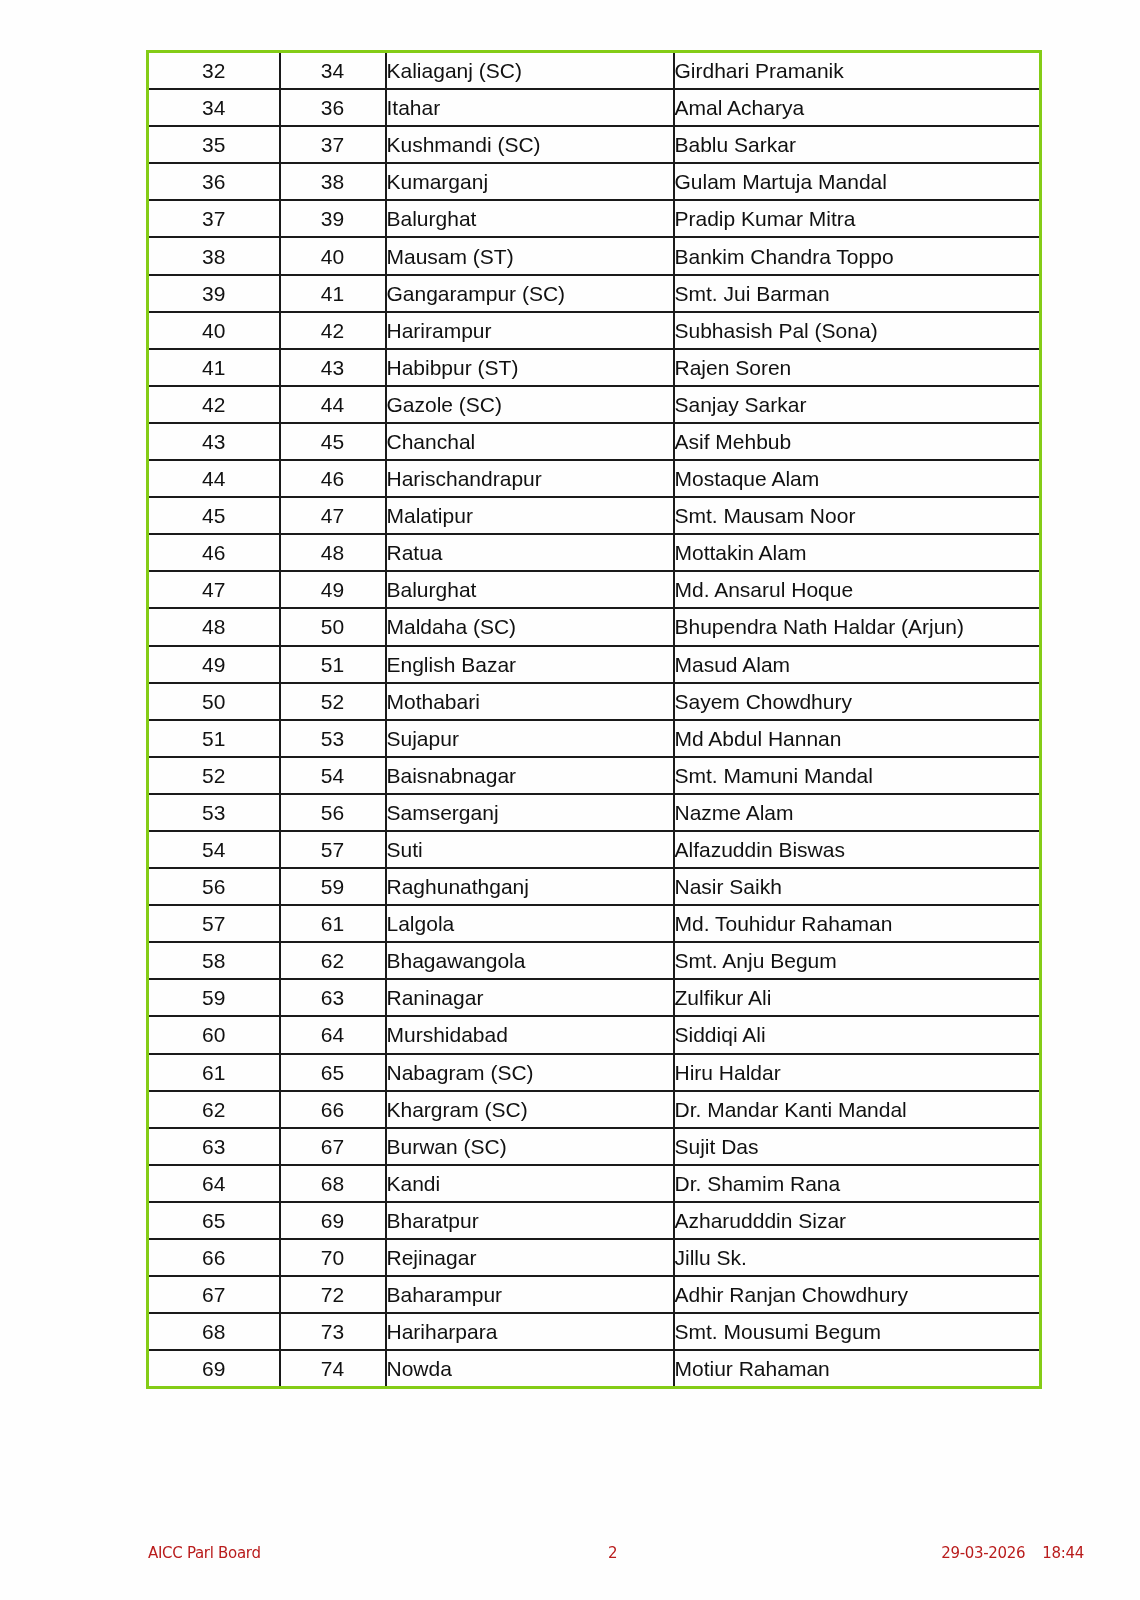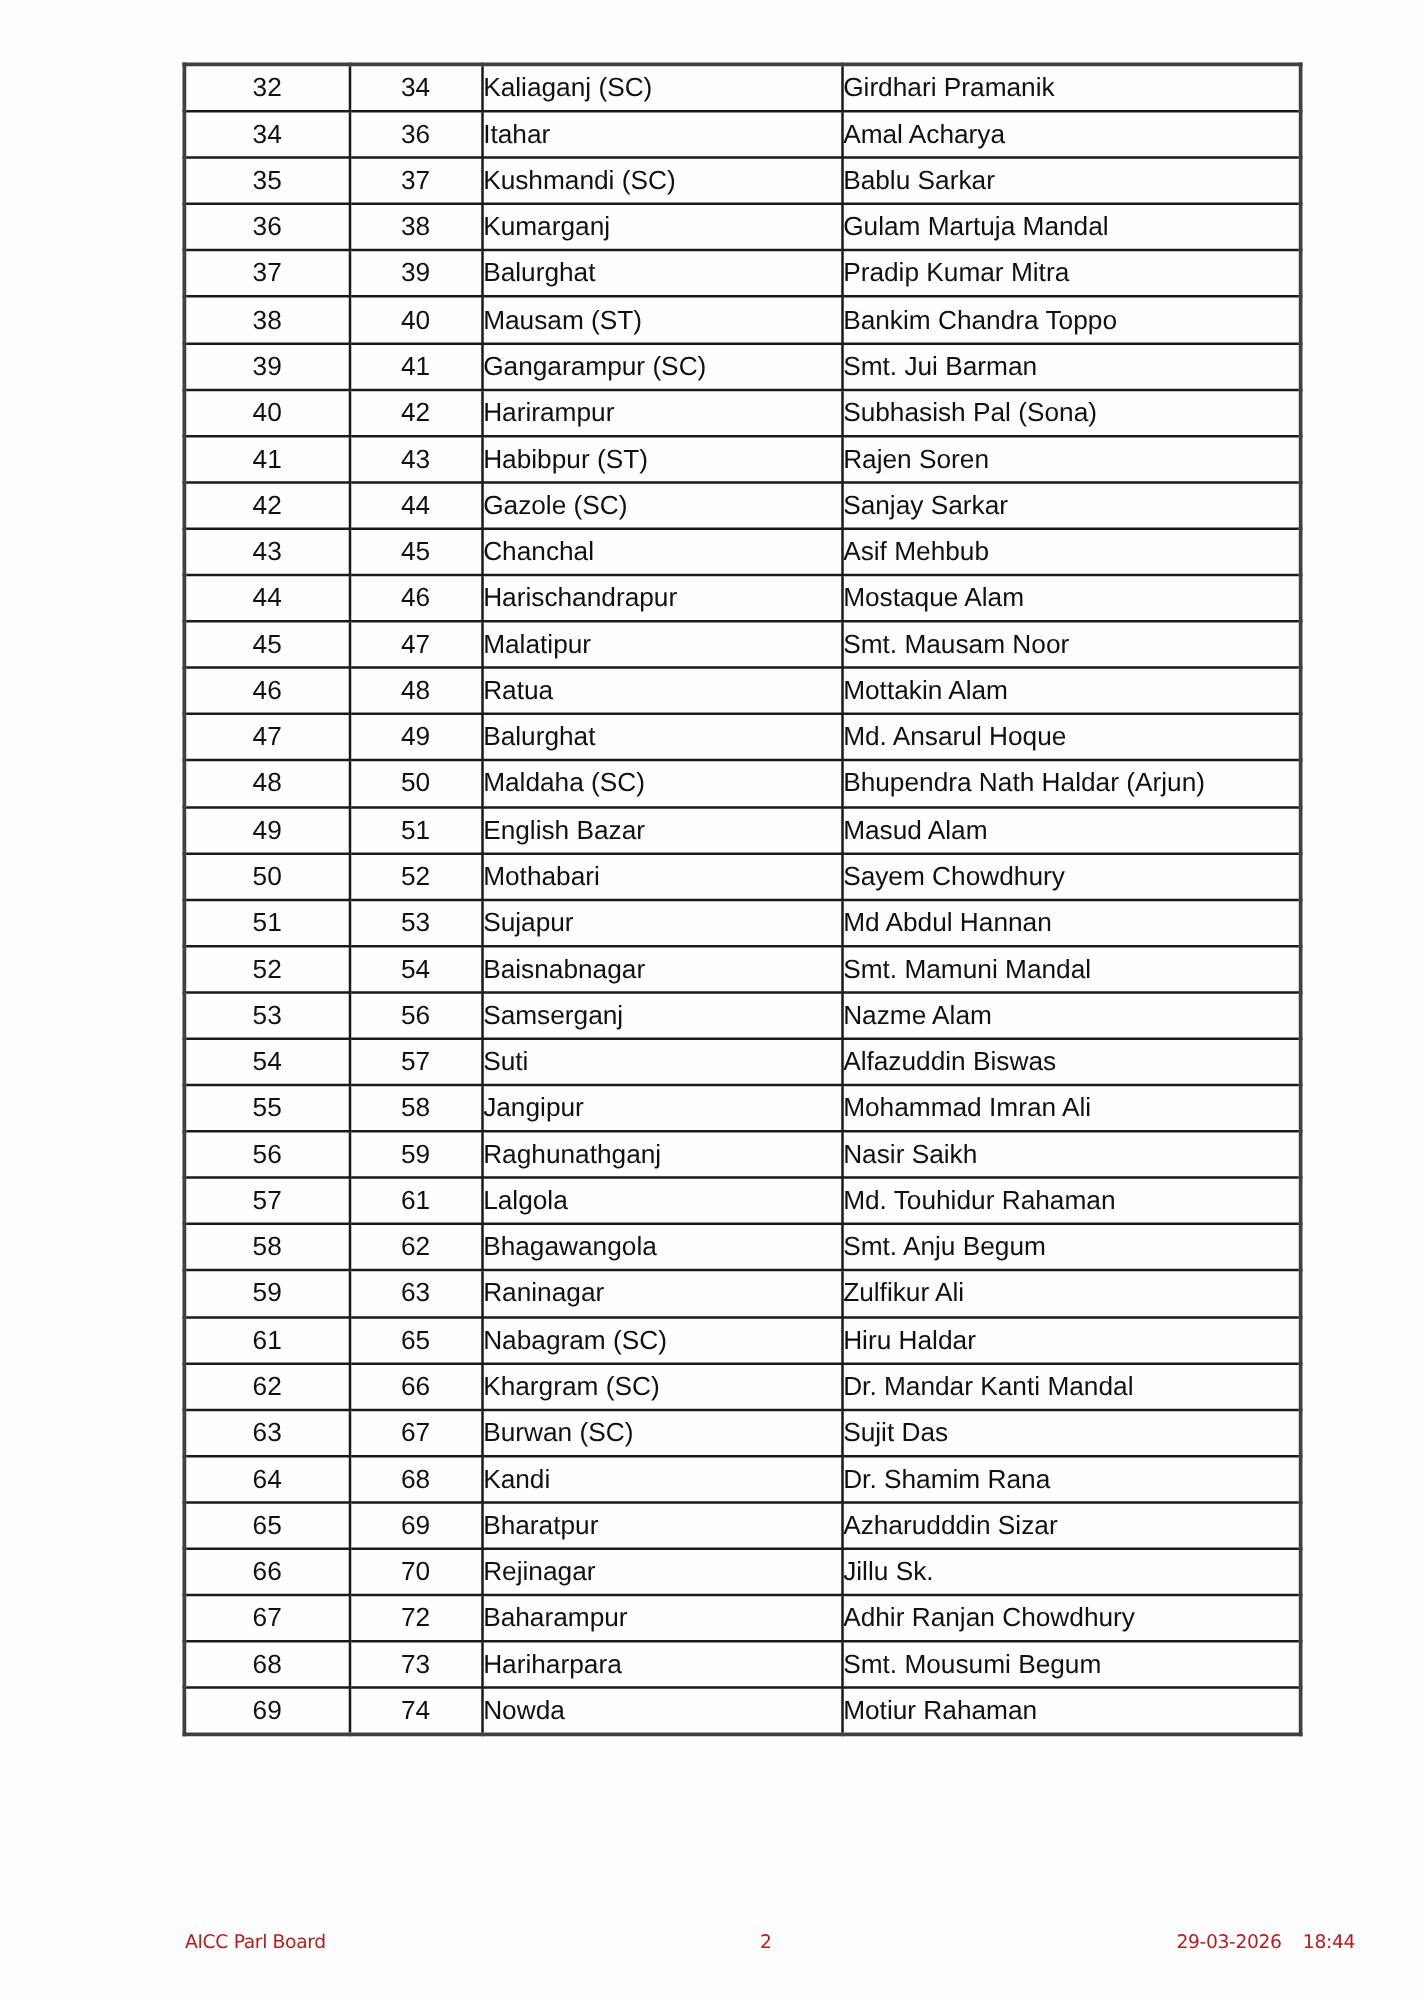--- a/index.html
+++ b/index.html
@@ -21,21 +21,21 @@
       width: 1140px; height: 1600px;
       background: #fefefe;
     }
     table.candidates {
       position: absolute;
       left: 146px;
       top: 50px;
       width: 893px;
       border-collapse: collapse;
       table-layout: fixed;
-      border: 3px solid #404040;
+      border: 3px solid #84cc16;
     }
     table.candidates col.c1 { width: 132px; }
     table.candidates col.c2 { width: 106px; }
     table.candidates col.c3 { width: 288px; }
     table.candidates col.c4 { width: 367px; }
     table.candidates td {
       border: 2px solid #1a1a1a;
       height: 35.1px;
       padding: 0;
       font-size: 21px;
@@ -196,26 +196,20 @@
           <td class="txt">Samserganj</td>
           <td class="txt">Nazme Alam</td>
         </tr>
         <tr>
           <td class="num">54</td>
           <td class="num2">57</td>
           <td class="txt">Suti</td>
           <td class="txt">Alfazuddin Biswas</td>
         </tr>
         <tr>
-          <td class="num">55</td>
-          <td class="num2">58</td>
-          <td class="txt">Jangipur</td>
-          <td class="txt">Mohammad Imran Ali</td>
-        </tr>
-        <tr>
           <td class="num">56</td>
           <td class="num2">59</td>
           <td class="txt">Raghunathganj</td>
           <td class="txt">Nasir Saikh</td>
         </tr>
         <tr>
           <td class="num">57</td>
           <td class="num2">61</td>
           <td class="txt">Lalgola</td>
           <td class="txt">Md. Touhidur Rahaman</td>
@@ -224,20 +218,26 @@
           <td class="num">58</td>
           <td class="num2">62</td>
           <td class="txt">Bhagawangola</td>
           <td class="txt">Smt. Anju Begum</td>
         </tr>
         <tr>
           <td class="num">59</td>
           <td class="num2">63</td>
           <td class="txt">Raninagar</td>
           <td class="txt">Zulfikur Ali</td>
+        </tr>
+        <tr>
+          <td class="num">60</td>
+          <td class="num2">64</td>
+          <td class="txt">Murshidabad</td>
+          <td class="txt">Siddiqi Ali</td>
         </tr>
         <tr>
           <td class="num">61</td>
           <td class="num2">65</td>
           <td class="txt">Nabagram (SC)</td>
           <td class="txt">Hiru Haldar</td>
         </tr>
         <tr>
           <td class="num">62</td>
           <td class="num2">66</td>

